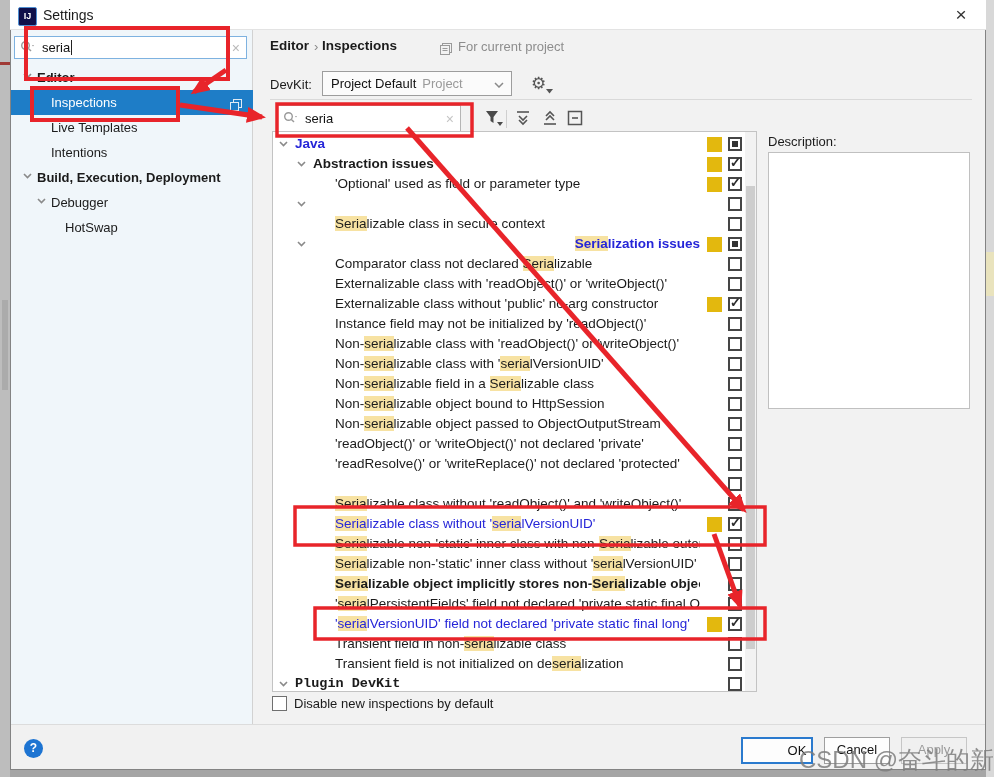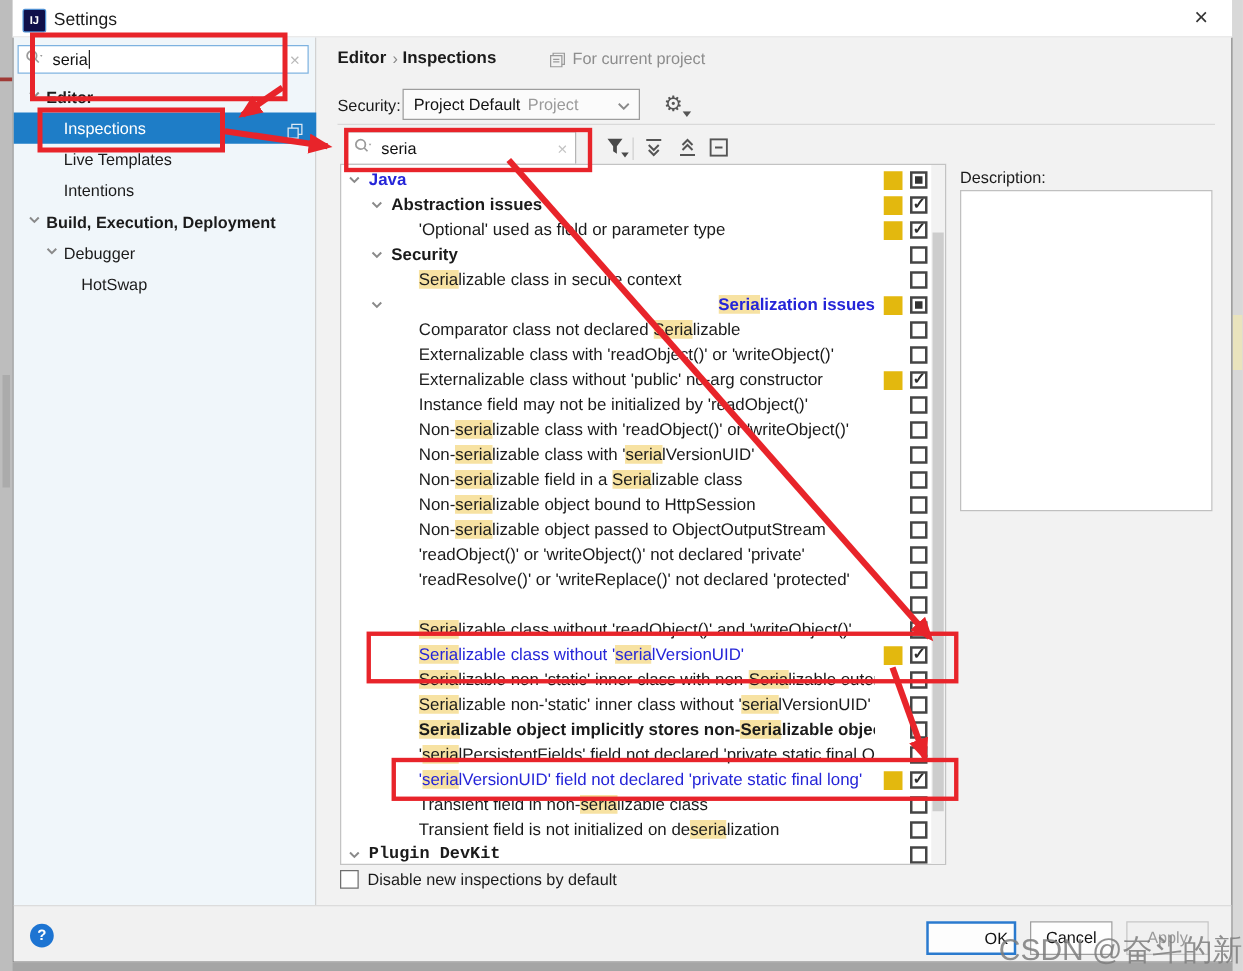--- a/index.html
+++ b/index.html
@@ -161,21 +161,21 @@
 <span class="abs" style="left:440px;top:41px;">
   <svg width="12" height="12" viewBox="0 0 12 12">
       <rect x="2.5" y="0.5" width="9" height="9" fill="none" stroke="#9a9a9a"></rect>
       <rect x="0.5" y="2.5" width="9" height="9" fill="#f2f2f2" stroke="#9a9a9a"></rect>
       <line x1="2.5" y1="5.5" x2="7.5" y2="5.5" stroke="#9a9a9a"></line>
       <line x1="2.5" y1="7.5" x2="7.5" y2="7.5" stroke="#9a9a9a"></line>
     </svg>
 </span>
 <span class="abs grey-note" style="left:458px;top:39px;">For current project</span>
 
-<span class="abs" style="left:270px;top:77px;font-size:13px;color:#1b1b1b;">Security:</span>
+<span class="abs" style="left:270px;top:77px;font-size:13px;color:#1b1b1b;">DevKit:</span>
 <div class="abs" id="profile-combo">
   <span class="v1">Project Default</span>
   <span class="v2">Project</span>
   <span class="dd">
     <svg width="10" height="6" viewBox="0 0 10 6">
         <polyline points="1,1 5,5 9,1" fill="none" stroke="#8a8a8a" stroke-width="1.5"></polyline>
       </svg>
   </span>
 </div>
 <span class="abs" style="left:531px;top:73px;font-size:17px;" class2="icon-glyph">
@@ -256,21 +256,20 @@
         <span class="cbx">
           <span class="mark">✓</span>
         </span>
       </div>
       <div class="trow bold" style="top: 62px;">
         <span class="chev" style="left: 24px; top: 7px;">
           <svg width="9" height="6" viewBox="0 0 9 6">
             <polyline points="1,1 4.5,4.5 8,1" fill="none" stroke="#8a8a8a" stroke-width="1.6"></polyline>
           </svg>
         </span>
-        <span class="txt" style="left: 40px;"><span>Security</span></span>
         <span class="cbx"></span>
       </div>
       <div class="trow" style="top: 82px;">
         <span class="txt" style="left: 62px;"><span class="hl">Seria</span><span>lizable class in secure context</span></span>
         <span class="cbx"></span>
       </div>
       <div class="trow bold blue" style="top: 102px;">
         <span class="chev" style="left: 24px; top: 7px;">
           <svg width="9" height="6" viewBox="0 0 9 6">
             <polyline points="1,1 4.5,4.5 8,1" fill="none" stroke="#8a8a8a" stroke-width="1.6"></polyline>

